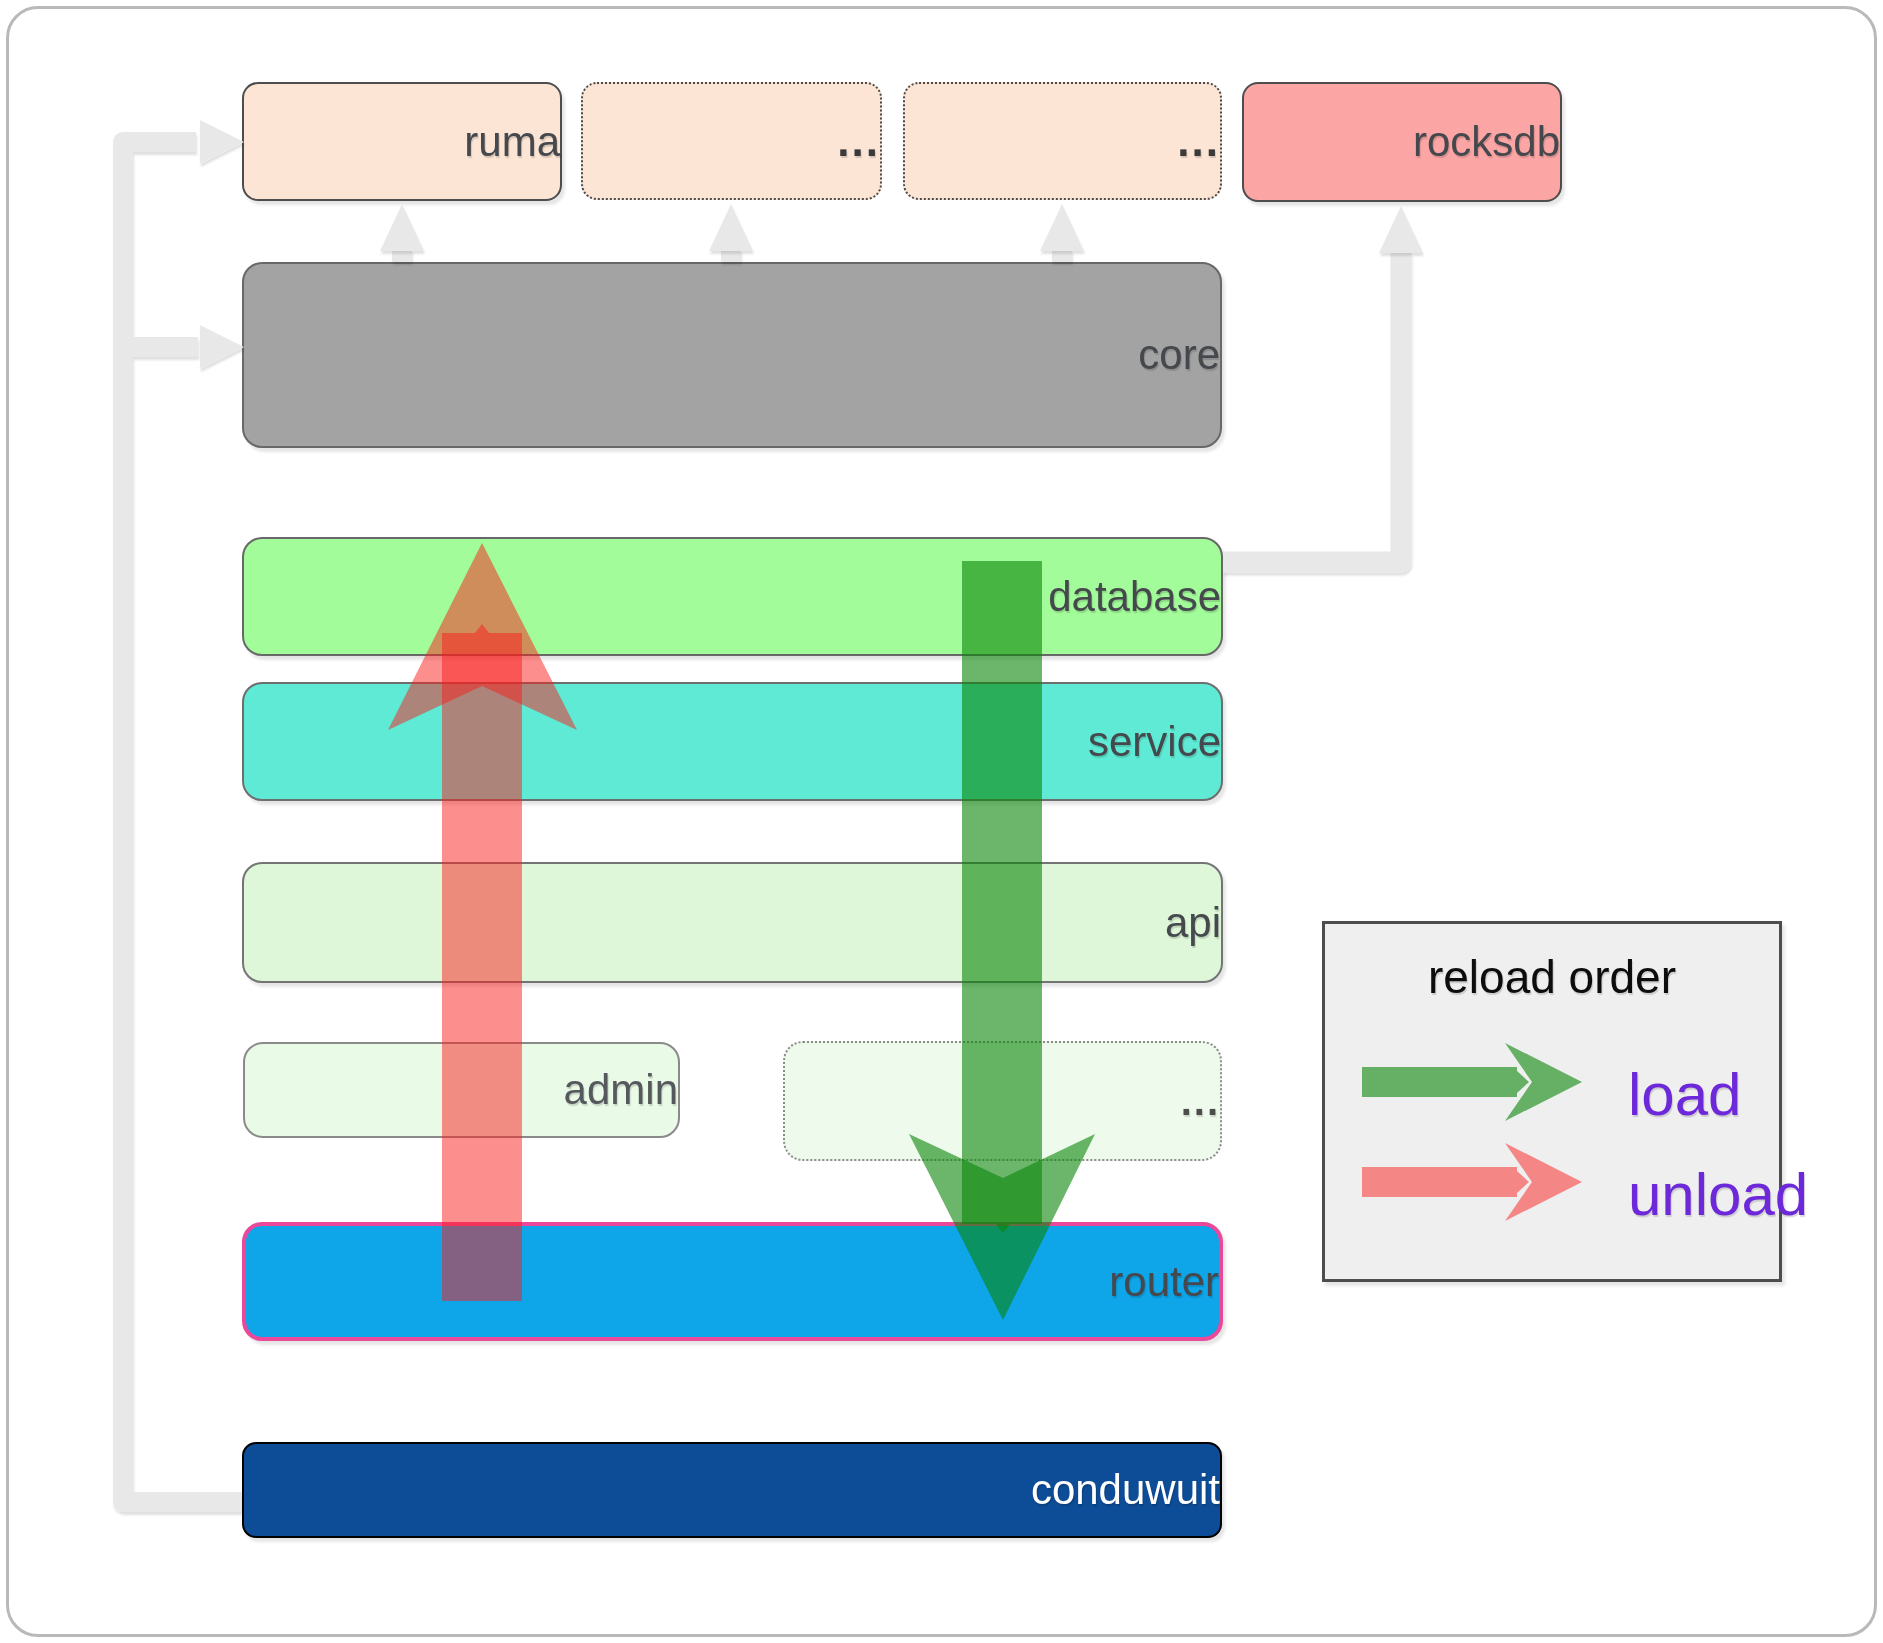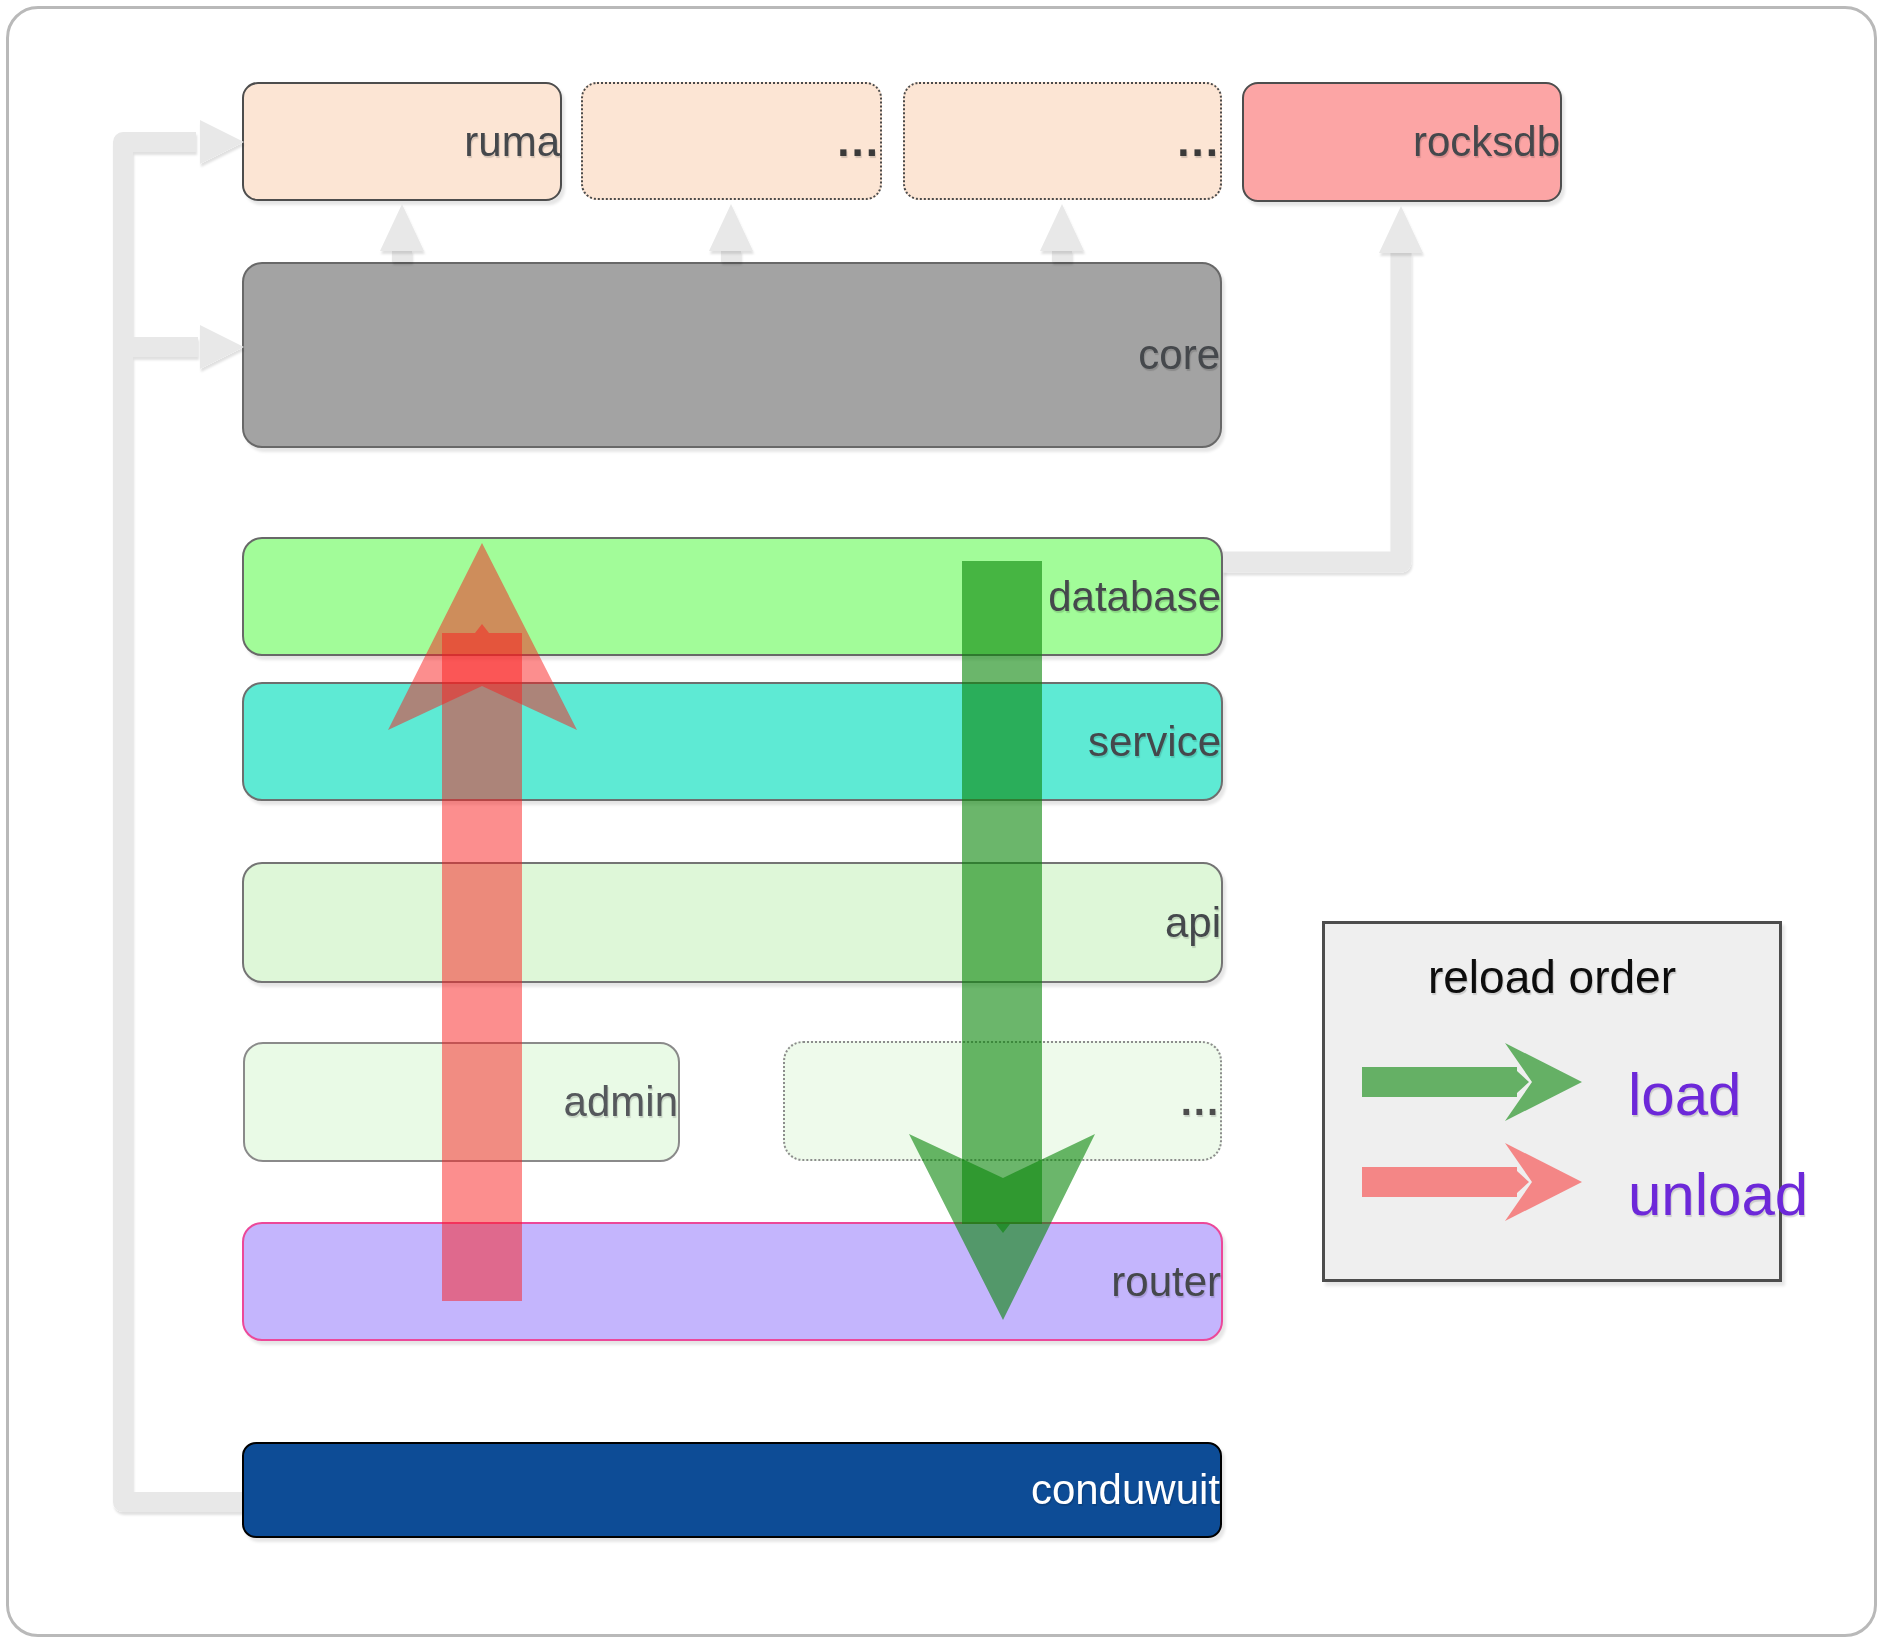--- a/index.html
+++ b/index.html
@@ -19,24 +19,24 @@
   .shadowed{box-shadow:3px 4px 3px rgba(0,0,0,0.10);}
   .dots{font-weight:700;font-size:44px;color:#3a3a3a;letter-spacing:2px;}
   #b-ruma      {left:242px;top:82px;width:320px;height:119px;background:#fce5d4;border:2px solid #4d4d4d;border-radius:16px;}
   #b-ext1      {left:581px;top:82px;width:301px;height:118px;background:#fce5d4;border:2px dotted #4a4a4a;border-radius:16px;}
   #b-ext2      {left:903px;top:82px;width:319px;height:118px;background:#fce5d4;border:2px dotted #4a4a4a;border-radius:16px;}
   #b-rocksdb   {left:1242px;top:82px;width:320px;height:120px;background:#fca5a5;border:2px solid #4d4d4d;border-radius:16px;}
   #b-core      {left:242px;top:262px;width:980px;height:186px;background:#a3a3a3;border:2px solid #686868;border-radius:20px;}
   #b-database  {left:242px;top:502px;width:981px;height:119px;background:#a2fc99;border:2px solid #686868;border-radius:20px;margin-top:35px;}
   #b-service   {left:242px;top:682px;width:981px;height:119px;background:#5eead4;border:2px solid #6e6e6e;border-radius:20px;}
   #b-api       {left:242px;top:862px;width:981px;height:121px;background:#def7d8;border:2px solid #747474;border-radius:20px;}
-  #b-admin     {left:243px;top:1042px;width:437px;height:120px;background:#e9fae6;border:2px solid #8a8a8a;border-radius:20px;color:#55585c;}
+  #b-admin     {left:243px;top:1042px;width:437px;height:96px;background:#e9fae6;border:2px solid #8a8a8a;border-radius:20px;color:#55585c;}
   #b-adminext  {left:783px;top:1041px;width:439px;height:120px;background:#eefaeb;border:2px dotted #8c8c8c;border-radius:20px;}
   #b-adminext .dots{color:#4d4d4d;font-size:40px;}
-  #b-router    {left:242px;top:1222px;width:981px;height:119px;background:#c4b5fd;border:2px solid #ec4899;border-radius:20px;}
+  #b-router    {left:242px;top:1222px;width:981px;height:119px;background:#0ea5e9;border:4px solid #ec4899;border-radius:20px;}
   #b-conduwuit {left:242px;top:1442px;width:980px;height:96px;background:#0d4c96;border:2px solid #000000;border-radius:14px;color:#ffffff;font-weight:500;}
   #legend{
     position:absolute;left:1322px;top:921px;width:460px;height:361px;
     background:#efefef;border:3px solid #4d4d4d;box-sizing:border-box;
     box-shadow:3px 4px 3px rgba(0,0,0,0.10);
   }
   #legend-title{
     position:absolute;left:0;top:26px;width:100%;text-align:center;
     font-size:46px;color:#0d0d0d;text-shadow:1px 2px 1px rgba(0,0,0,0.15);
   }

